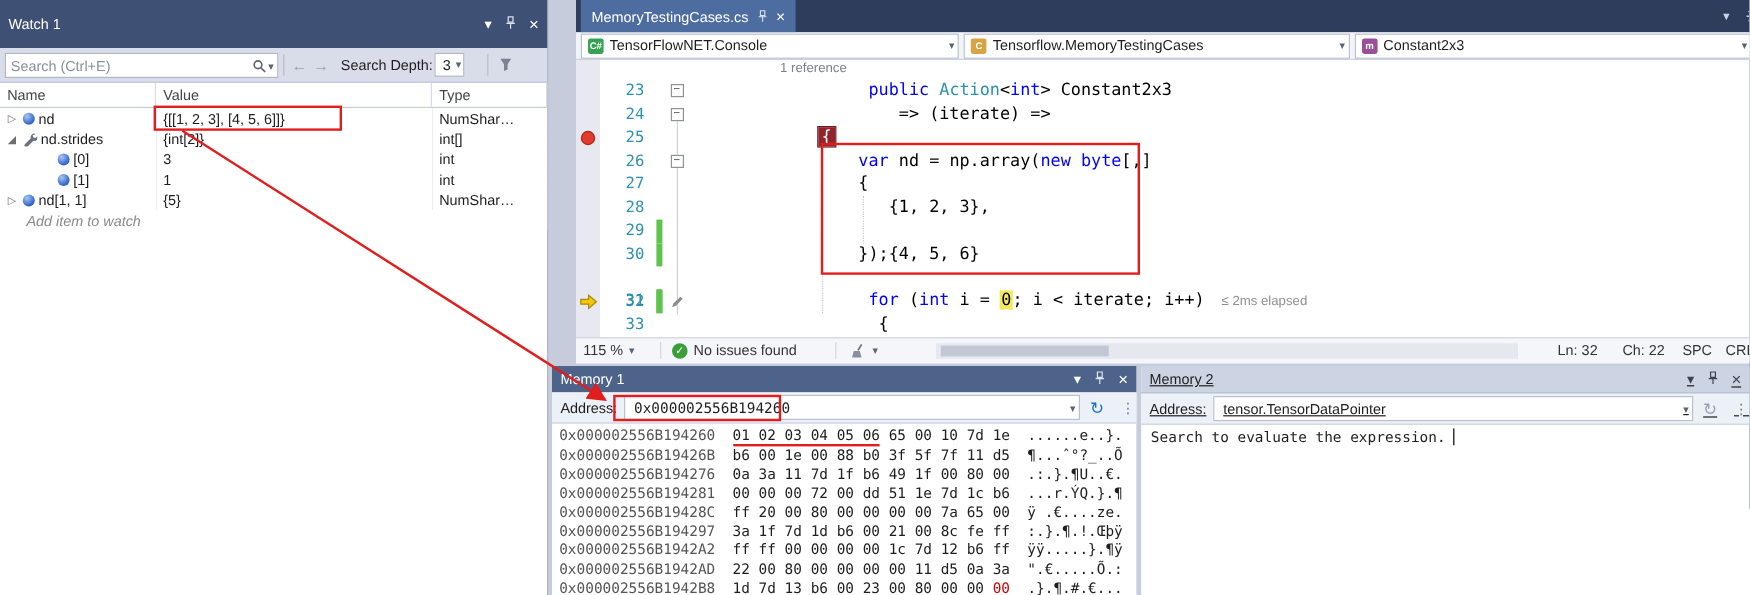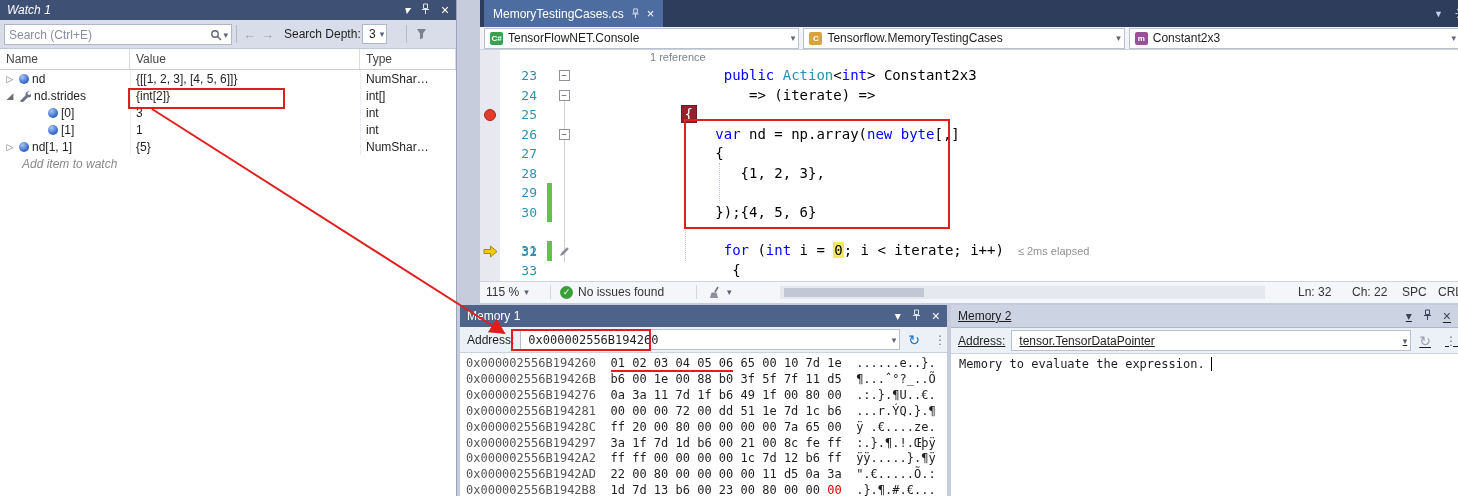--- a/index.html
+++ b/index.html
@@ -8,21 +8,21 @@
   .abs{position:absolute;}
   
   .ptitle{display:flex;align-items:center;padding:0 7px;font-size:12px;}
   .ptitle .ticons{margin-left:auto;display:flex;align-items:center;gap:11px;}
   .ticon{cursor:default;line-height:1;}
   .hdr-blue{background:#3e5174;color:#fff;}
   .hdr-blue2{background:#4d6389;color:#fff;}
   .hdr-gray{background:#ccd3e2;color:#1e1e1e;border-bottom:1px solid #aeb6c8;}
   
   .watch{left:0;top:0;width:456px;height:496px;background:#fff;border-right:1px solid #9aa3b8;}
-  .watch .ptitle{height:20px;font-style:italic;}
+  .watch .ptitle{height:40px;}
   .wtoolbar{position:relative;height:28px;background:#d9dde9;border-bottom:1px solid #c2c7d6;}
   .searchbox{position:absolute;left:4px;top:4px;width:226px;height:19px;background:#fff;border:1px solid #aeb6c8;display:flex;align-items:center;}
   .searchbox input{flex:1;border:0;outline:0;background:transparent;font:12px "Liberation Sans",sans-serif;color:#444;padding:0 4px;}
   .searchbox input::placeholder{color:#8a8fa0;}
   .tool-el{position:absolute;top:0;height:28px;display:flex;align-items:center;}
   .vsep{width:1px;height:18px;background:#b6bccb;top:5px;position:absolute;}
   .navarrow{color:#9aa0b0;font-size:13px;}
   .mini-combo{display:flex;align-items:center;background:#fff;border:1px solid #aeb6c8;height:18px;padding:0 2px 0 6px;gap:4px;}
   .caretg{color:#5b6378;font-size:9px;}
   .whead{display:grid;grid-template-columns:130px 230px 96px;height:20px;border-bottom:1px solid #c9cdda;background:#fff;align-items:center;}
@@ -478,21 +478,21 @@
     <div class="memtoolbar">
       <span class="mem-addr-label">Address:</span>
       <span class="combo mem-combo" style="width:400px;">
         <input style="border: 0px; outline: 0px; flex: 1 1 0%; background: transparent; color: rgb(30, 30, 30); font: 12px &quot;Liberation Sans&quot;, sans-serif;" value="tensor.TensorDataPointer">
         <span class="caretg">▾</span>
       </span>
       <span class="refresh-off" style="margin-left:8px;">↻</span>
       <span class="dots" style="margin-left:14px;">⋮</span>
     </div>
     <div class="mem2-msg">
-      <span>Memory to evaluate the expression.</span>
+      <span>Search to evaluate the expression.</span>
       <span class="txt-caret"></span>
     </div>
   </section>
 
   <svg class="overlay">
     <defs>
       <marker id="arrowhead" markerWidth="9" markerHeight="8" refX="7" refY="4" orient="auto">
         <path d="M0 0 L8 4 L0 8 z" fill="#e11d1d"></path>
       </marker>
     </defs>

